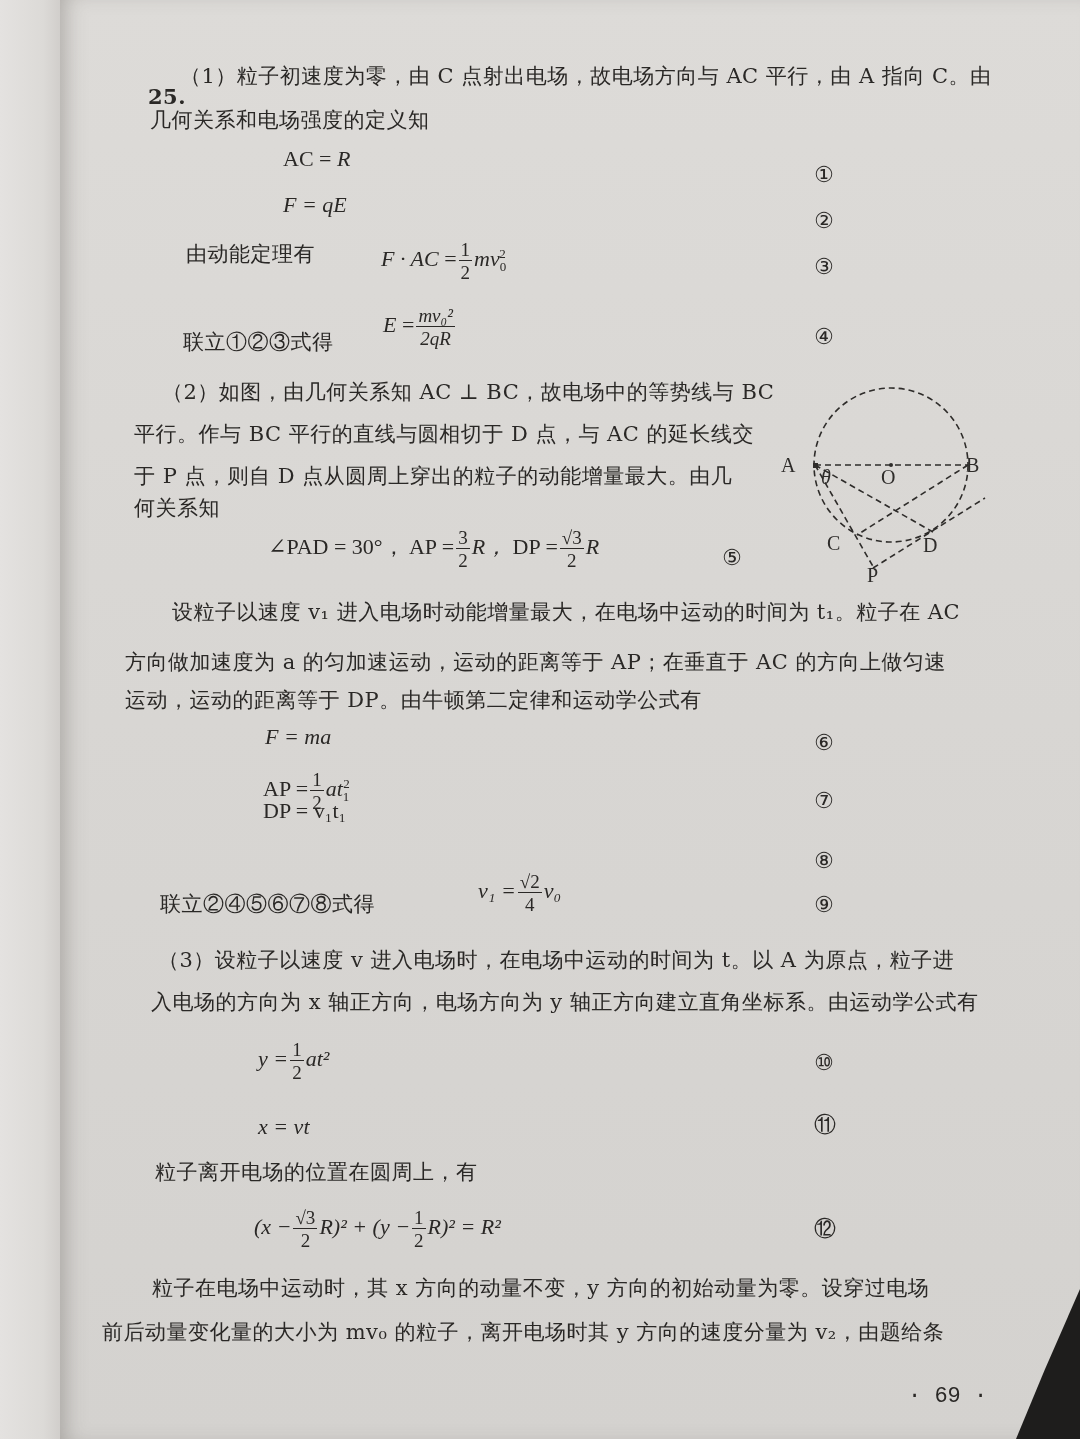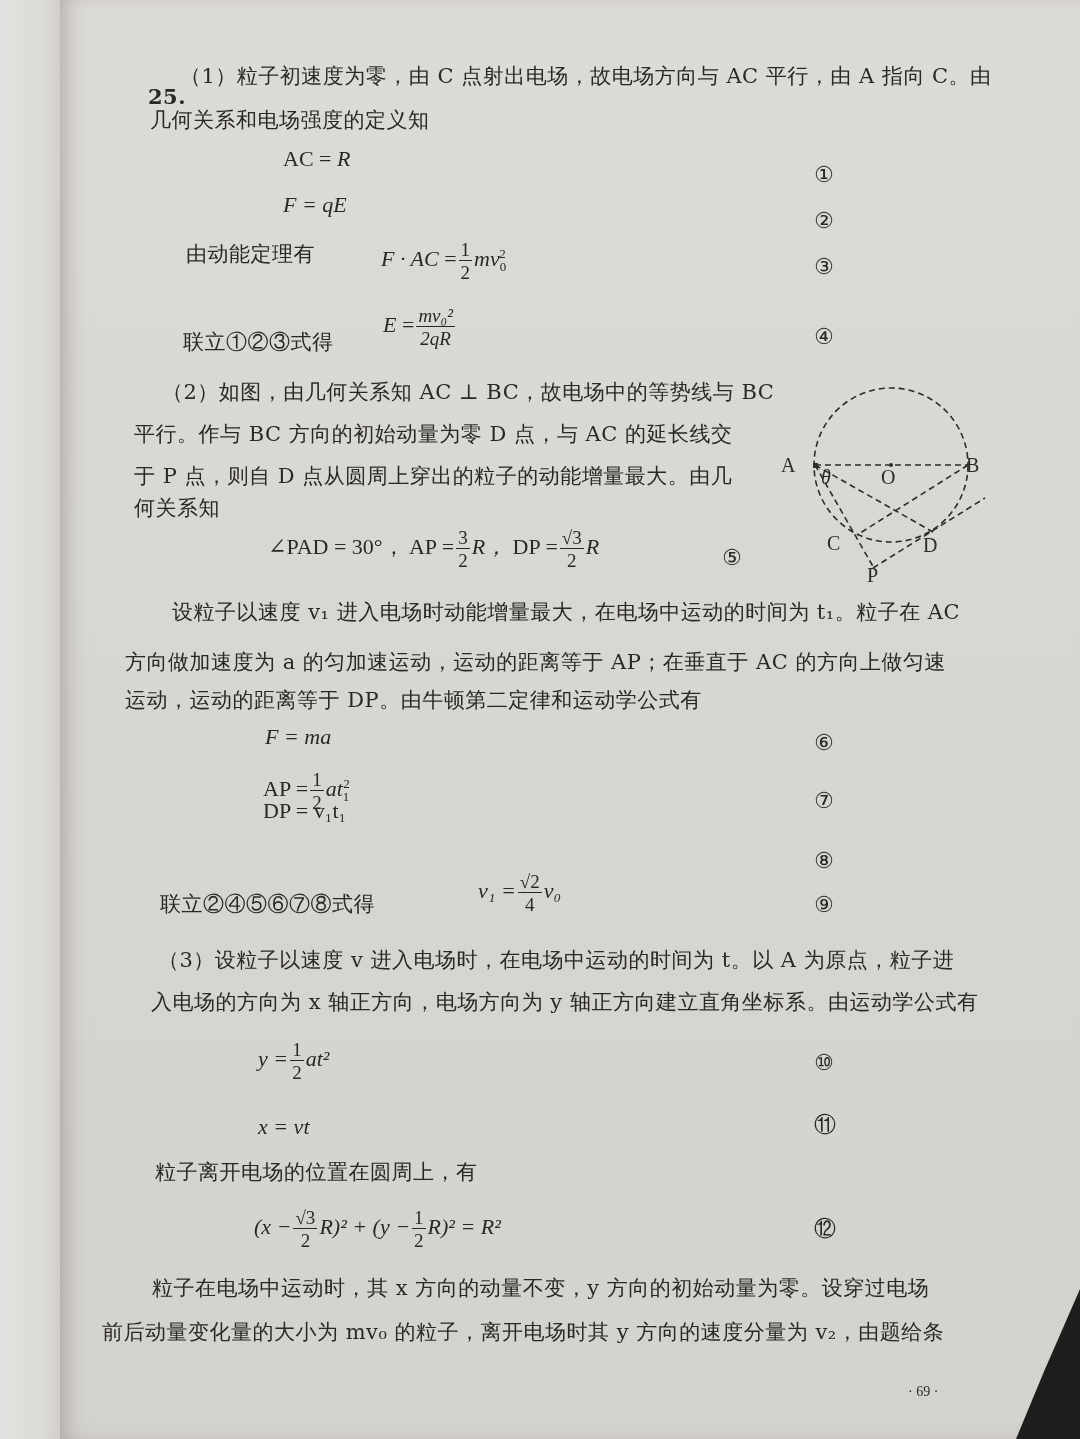--- a/index.html
+++ b/index.html
@@ -25,21 +25,21 @@
   }
   .txt { position: absolute; font-size: 21px; white-space: nowrap; letter-spacing: 0.5px; }
   .bold { font-weight: bold; }
   .math { position: absolute; font-family: "Liberation Serif", "DejaVu Serif", serif; font-size: 22px; white-space: nowrap; }
   .it { font-style: italic; }
   .num { position: absolute; font-size: 22px; font-family: "DejaVu Sans", sans-serif; }
   .frac { display: inline-flex; flex-direction: column; align-items: center; vertical-align: middle; line-height: 1; margin: 0 2px; }
   .frac .n { border-bottom: 1.5px solid #2a2826; padding: 0 2px 1px 2px; font-size: 19px; }
   .frac .d { padding-top: 2px; font-size: 19px; }
   sup, sub { font-size: 13px; }
-  .pageno { position: absolute; font-size: 14px; font-family: Liberation Serif, serif; }
+  .pageno { position: absolute; font-size: 22px; font-family: Liberation Mono, monospace; }
   .diagram { position: absolute; left: 775px; top: 380px; }
 </style>
 </head>
 <body>
 
 <div class="page-left-edge"></div>
 <div class="page"></div>
 
 <div class="txt bold" style="left:148px;top:62px;margin-top:22px;">25.</div>
 <div class="txt" style="left:180px;top:62px;">（1）粒子初速度为零，由 C 点射出电场，故电场方向与 AC 平行，由 A 指向 C。由</div>
@@ -67,21 +67,21 @@
 <div class="txt" style="left:183px;top:328px;">联立①②③式得</div>
 <div class="math" style="left:383px;top:306px;">
   <span class="it">E</span> =<span class="frac it">
       <span class="n">mv₀²</span>
       <span class="d">2qR</span>
     </span>
 </div>
 <div class="num" style="left:814px;top:324px;">④</div>
 
 <div class="txt" style="left:162px;top:378px;">（2）如图，由几何关系知 AC ⊥ BC，故电场中的等势线与 BC</div>
-<div class="txt" style="left:134px;top:420px;">平行。作与 BC 方向的初始动量为零 D 点，与 AC 的延长线交</div>
+<div class="txt" style="left:134px;top:420px;">平行。作与 BC 平行的直线与圆相切于 D 点，与 AC 的延长线交</div>
 <div class="txt" style="left:134px;top:462px;">于 P 点，则自 D 点从圆周上穿出的粒子的动能增量最大。由几</div>
 <div class="txt" style="left:134px;top:494px;">何关系知</div>
 
 <div class="math" style="left:268px;top:528px;">
   <span>∠PAD = 30°，</span>
   <span>AP =</span><span class="frac">
       <span class="n">3</span>
       <span class="d">2</span>
     </span><span class="it">R，</span>
   <span>DP =</span><span class="frac">

